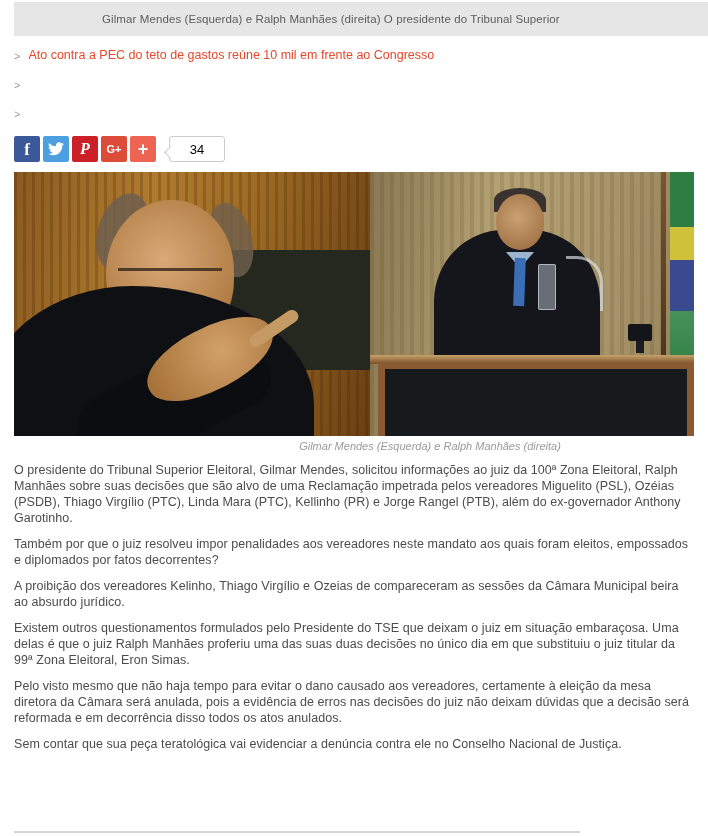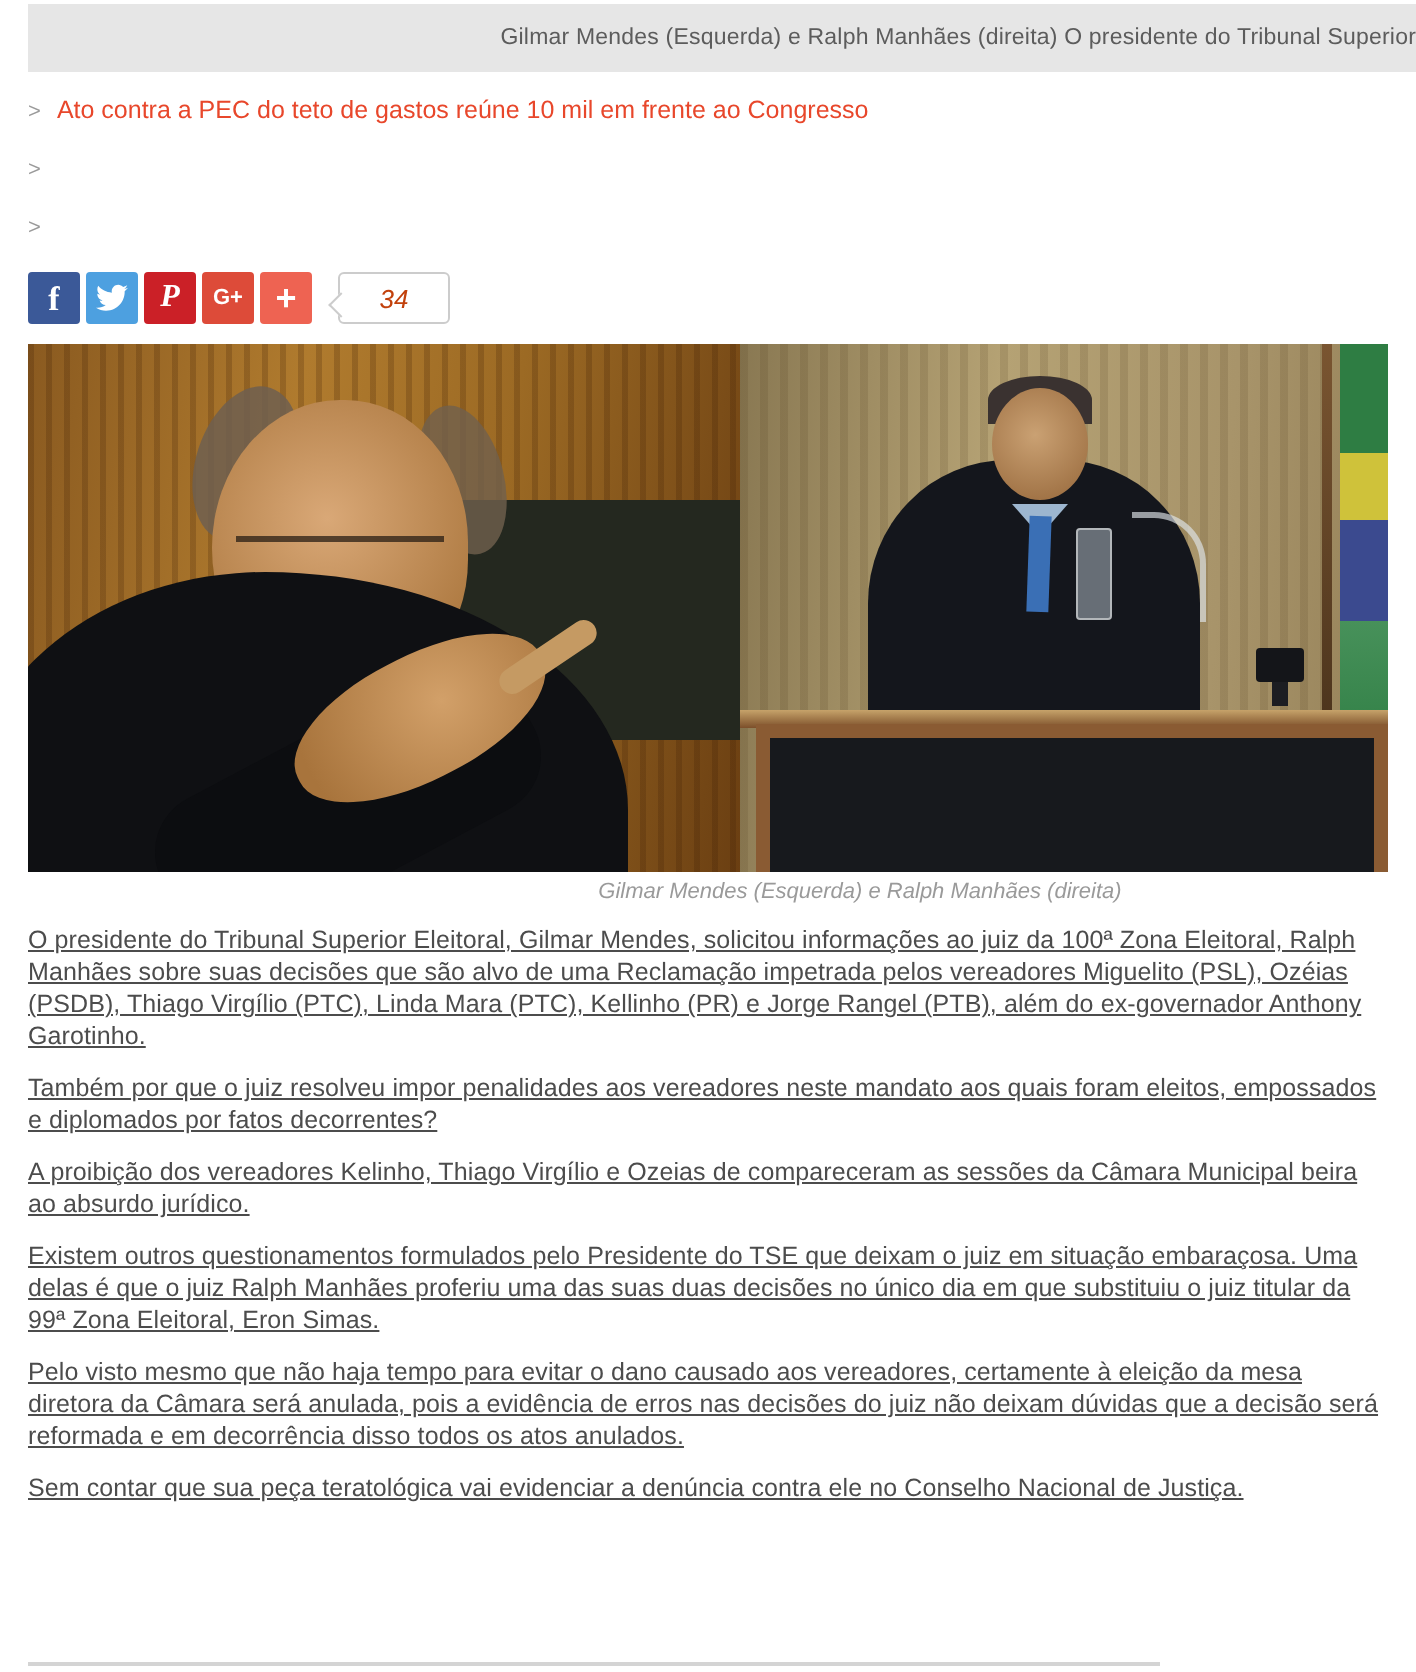--- a/index.html
+++ b/index.html
@@ -6,21 +6,21 @@
   body{
     width:708px;height:836px;position:relative;background:#fff;
     font-family:"Liberation Sans",sans-serif;overflow:hidden;
   }
   
   .header-bar{
     position:absolute;top:2px;left:14px;right:0;height:34px;
     background:#e6e6e6;display:flex;align-items:center;
   }
   .header-bar .title{
-    width:100%;text-align:right;padding-left:58px;box-sizing:border-box;
+    width:100%;text-align:left;padding-left:88px;box-sizing:border-box;
     font-size:11.5px;color:#5c5c5c;letter-spacing:.1px;
   }
   
   .links{position:absolute;top:46px;left:14px;right:14px;}
   .link-row{display:flex;align-items:flex-start;height:29px;}
   .chev{color:#9a9a9a;font-size:11px;margin-right:8px;line-height:18px;transform:translateY(1px);}
   .link-row a{
     color:#e8472b;text-decoration:none;font-size:12.5px;line-height:18px;cursor:pointer;
   }
   
@@ -30,21 +30,21 @@
     display:flex;align-items:center;justify-content:center;color:#fff;
   }
   .sbtn .glyph{font-weight:bold;font-size:15px;line-height:1;}
   .sbtn.fb .glyph{font-family:"Liberation Serif",serif;font-size:17px;}
   .sbtn.pin .glyph{font-family:"Liberation Serif",serif;font-style:italic;font-size:16px;}
   .sbtn.gp .glyph{font-size:11px;}
   .sbtn.plus .glyph{font-size:18px;}
   .count-bubble{
     position:relative;margin-left:10px;min-width:42px;height:24px;background:#fff;
     border:1px solid #ccc;border-radius:3px;display:flex;align-items:center;justify-content:center;
-    font-size:13px;color:#c2410c;padding:0 6px;font-style:italic;
+    font-size:13px;color:#000000;padding:0 6px;
   }
   .count-bubble::before{
     content:"";position:absolute;left:-4px;bottom:4px;width:8px;height:8px;
     background:#fff;border-left:1px solid #ccc;border-bottom:1px solid #ccc;
     transform:rotate(45deg);
   }
   
   .photo{position:absolute;top:172px;left:14px;width:680px;height:264px;display:flex;overflow:hidden;}
   .photo-left{
     position:relative;width:356px;height:100%;overflow:hidden;
@@ -81,21 +81,21 @@
   .mic{position:absolute;left:196px;top:84px;width:34px;height:52px;border:3px solid rgba(225,230,235,.65);border-left:none;border-bottom:none;border-radius:0 26px 0 0;}
   .podium{position:absolute;left:8px;right:0;bottom:0;height:74px;background:#17191d;border:7px solid #8a5b33;border-bottom:none;box-sizing:border-box;}
   .podium-top{position:absolute;left:0;right:0;bottom:72px;height:9px;background:linear-gradient(180deg,#c6a36a,#7c4f2a);}
   
   .caption{
     position:absolute;top:440px;left:14px;width:680px;box-sizing:border-box;
     padding-left:152px;text-align:center;font-style:italic;font-size:11px;color:#9a9a9a;
   }
   
   .article{position:absolute;top:462px;left:14px;width:678px;}
-  .article p{margin:0 0 10px;font-size:12.5px;line-height:16px;color:#4c4c4c;letter-spacing:.05px;text-decoration:underline;}
+  .article p{margin:0 0 10px;font-size:12.5px;line-height:16px;color:#4c4c4c;letter-spacing:.05px;}
   .bottom-divider{position:absolute;top:831px;left:14px;width:566px;height:2px;background:#d4d4d4;}
 </style>
 </head>
 <body>
 
 <div class="header-bar">
   <div class="title">Gilmar Mendes (Esquerda) e Ralph Manhães (direita) O presidente do Tribunal Superior</div>
 </div>
 
 <div class="links">

